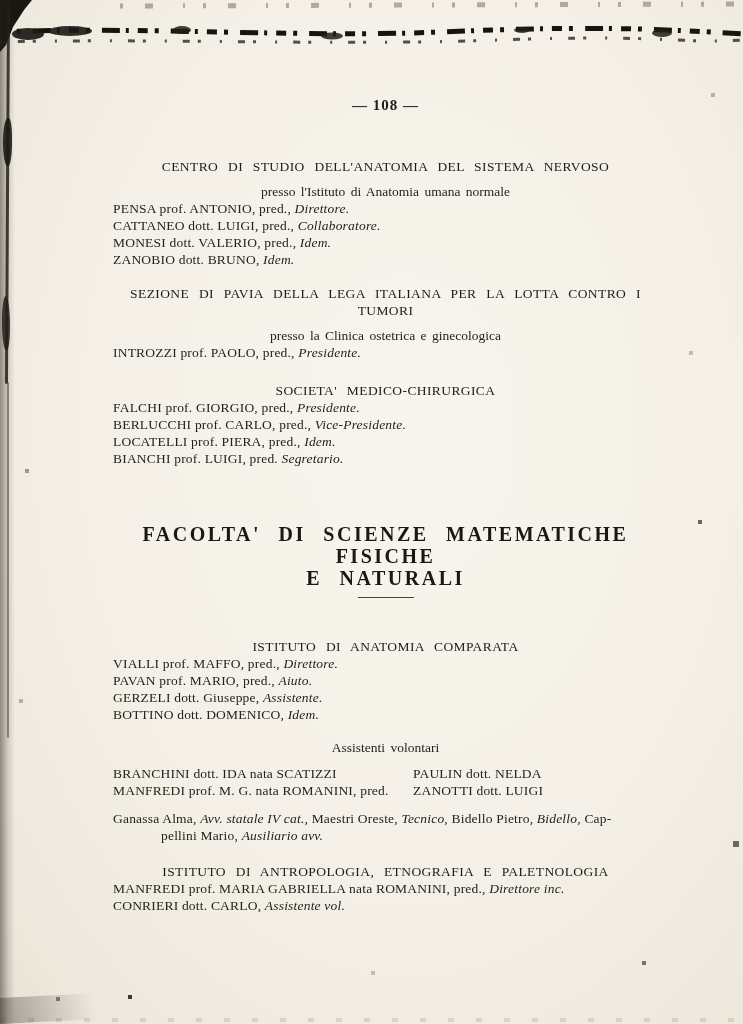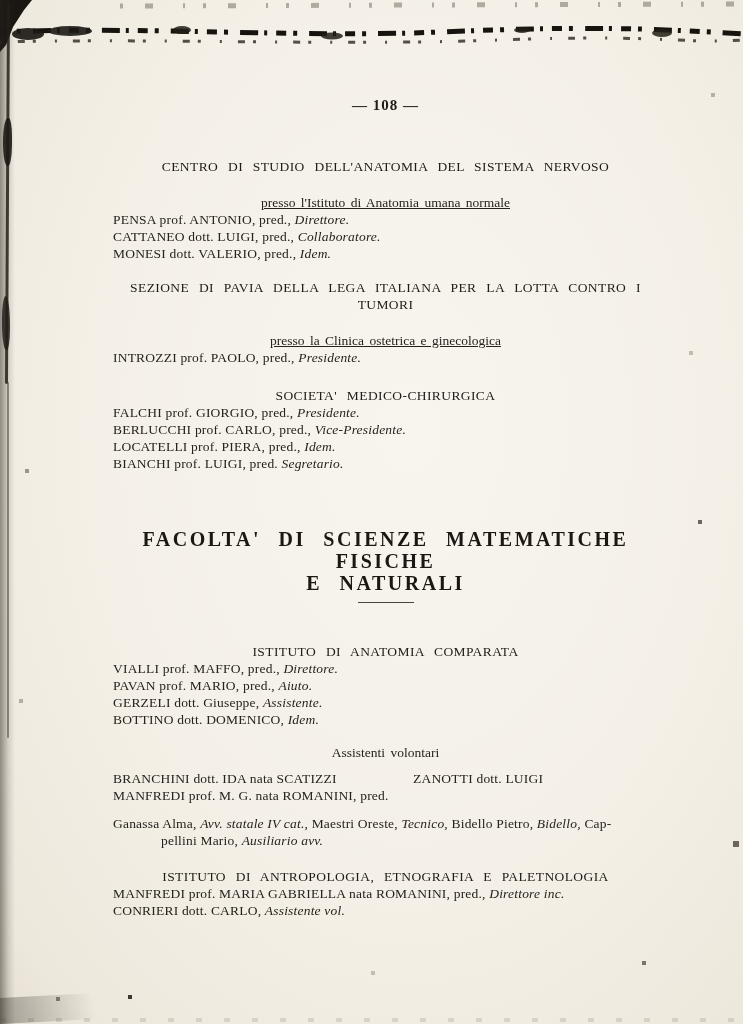--- a/index.html
+++ b/index.html
@@ -37,21 +37,21 @@
     background:linear-gradient(80deg, rgba(30,26,22,.35), rgba(30,26,22,0) 72%);
     transform:skewY(-3deg);transform-origin:left bottom;}
   .bottom-noise{position:absolute;left:0;bottom:2px;width:100%;height:4px;opacity:.45;
     background:repeating-linear-gradient(90deg, rgba(82,76,66,.35) 0 6px, transparent 6px 28px);}
   
   .content{position:absolute;left:0;top:0;width:743px;height:1024px;
     padding:1px 85px 0 113px;box-sizing:border-box;}
   .page-number{margin-top:96px;text-align:center;font-weight:bold;font-size:15px;letter-spacing:1px;color:#201d18;}
   .h-caps{margin-top:0;text-align:center;font-size:13.5px;line-height:17px;
     word-spacing:6px;letter-spacing:.4px;color:#1f1c18;font-weight:500;}
-  .subhead{text-align:center;font-size:13.5px;line-height:17px;word-spacing:2px;margin-top:19px;text-decoration:underline;}
+  .subhead{text-align:center;font-size:13.5px;line-height:17px;word-spacing:2px;margin-top:8px;}
   ul.entries{list-style:none;margin:0;padding:0;font-size:13.5px;line-height:17px;letter-spacing:.2px;}
   .it{font-style:italic;}
   .mt-centro-h{margin-top:44px;}
   .mt-entries{margin-top:9px;}
   .mt-sezione-h{margin-top:17px;}
   .mt-societa-h{margin-top:21px;}
   .h-major{margin-top:56px;text-align:center;font-weight:bold;font-size:20px;line-height:22px;
     letter-spacing:2.5px;word-spacing:10px;color:#1b1814;}
   .divider{width:56px;border:0;border-top:1px solid #4a453c;margin:8px auto 0;}
   .mt-anat-h{margin-top:40px;}
@@ -95,20 +95,21 @@
   <div class="content">
 
     <div class="page-number">— 108 —</div>
 
     <div class="h-caps mt-centro-h">CENTRO DI STUDIO DELL'ANATOMIA DEL SISTEMA NERVOSO</div>
     <div class="subhead">presso l'Istituto di Anatomia umana normale</div>
     <ul class="entries mt-entries">
       <li><span>PENSA prof. ANTONIO, pred., </span><span class="it">Direttore.</span></li>
       <li><span>CATTANEO dott. LUIGI, pred., </span><span class="it">Collaboratore.</span></li>
       <li><span>MONESI dott. VALERIO, pred., </span><span class="it">Idem.</span></li>
+      <li><span>ZANOBIO dott. BRUNO, </span><span class="it">Idem.</span></li>
     </ul>
 
     <div class="h-caps mt-sezione-h">SEZIONE DI PAVIA DELLA LEGA ITALIANA PER LA LOTTA CONTRO I TUMORI</div>
     <div class="subhead">presso la Clinica ostetrica e ginecologica</div>
     <ul class="entries mt-entries">
       <li><span>INTROZZI prof. PAOLO, pred., </span><span class="it">Presidente.</span></li>
     </ul>
 
     <div class="h-caps mt-societa-h">SOCIETA' MEDICO-CHIRURGICA</div>
     <ul class="entries mt-entries">
@@ -132,20 +133,21 @@
       <li><span>BOTTINO dott. DOMENICO, </span><span class="it">Idem.</span></li>
     </ul>
 
     <div class="vol-heading">Assistenti volontari</div>
     <div class="vol-cols">
       <div class="vol-col vol-col-left">
         <div>BRANCHINI dott. IDA nata SCATIZZI</div>
         <div>MANFREDI prof. M. G. nata ROMANINI, pred.</div>
       </div>
       <div class="vol-col vol-col-right">
+        <div>PAULIN dott. NELDA</div>
         <div>ZANOTTI dott. LUIGI</div>
       </div>
     </div>
 
     <p class="staff"><span>Ganassa Alma, </span><span class="it">Avv. statale IV cat., </span><span>Maestri Oreste, </span><span class="it">Tecnico, </span><span>Bidello Pietro, </span><span class="it">Bidello, </span><span>Cap-</span><br><span>pellini Mario, </span><span class="it">Ausiliario avv.</span></p>
 
     <div class="h-caps mt-antro-h">ISTITUTO DI ANTROPOLOGIA, ETNOGRAFIA E PALETNOLOGIA</div>
     <ul class="entries mt-entries">
       <li><span>MANFREDI prof. MARIA GABRIELLA nata ROMANINI, pred., </span><span class="it">Direttore inc.</span></li>
       <li><span>CONRIERI dott. CARLO, </span><span class="it">Assistente vol.</span></li>

